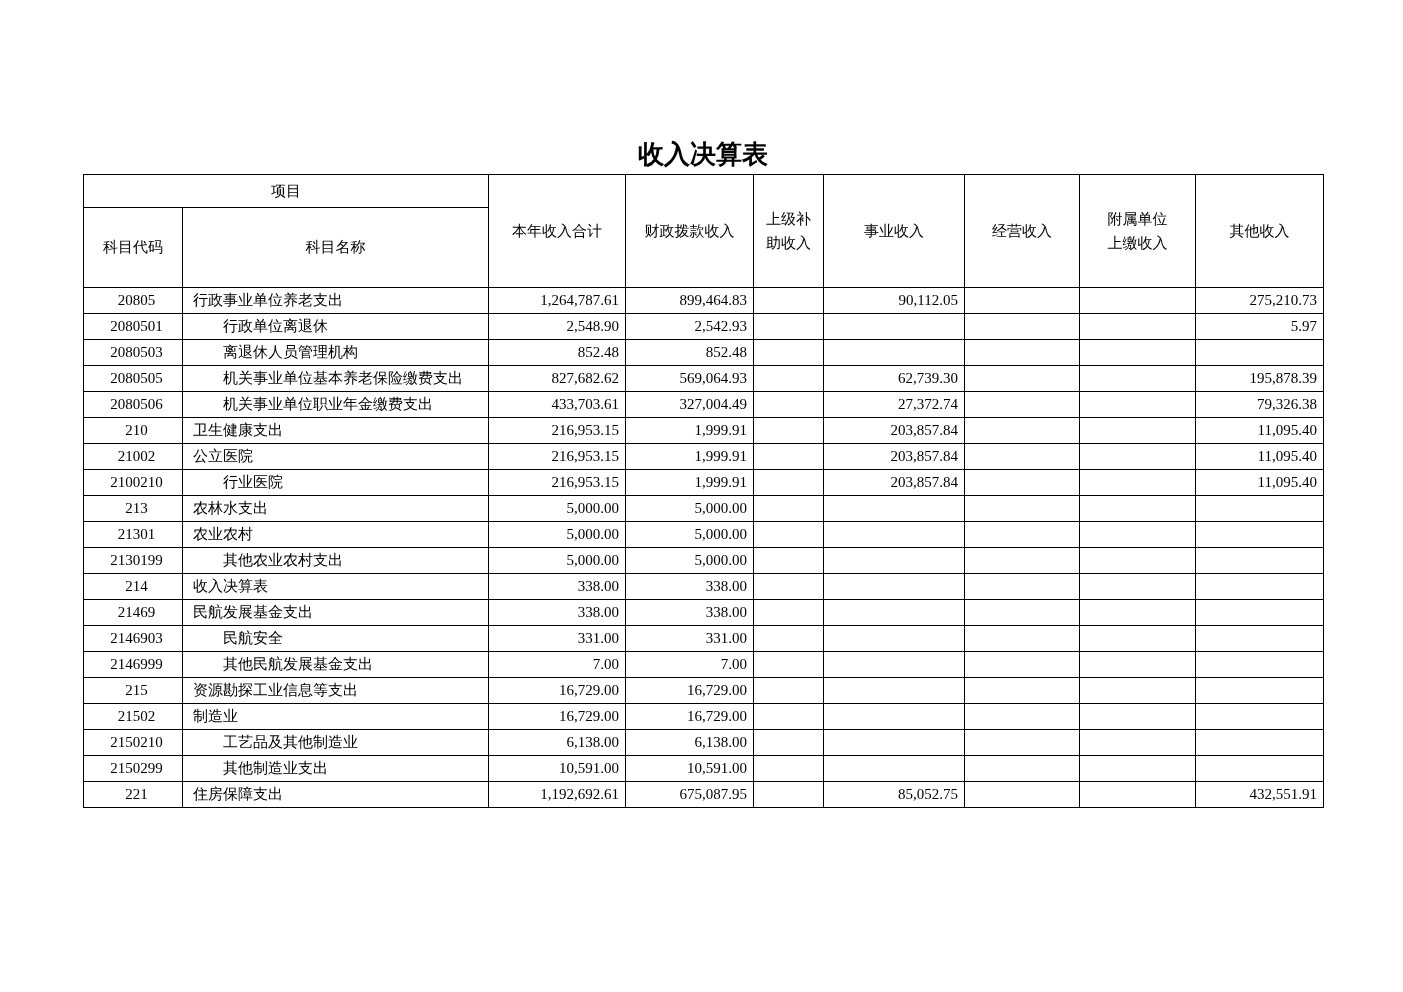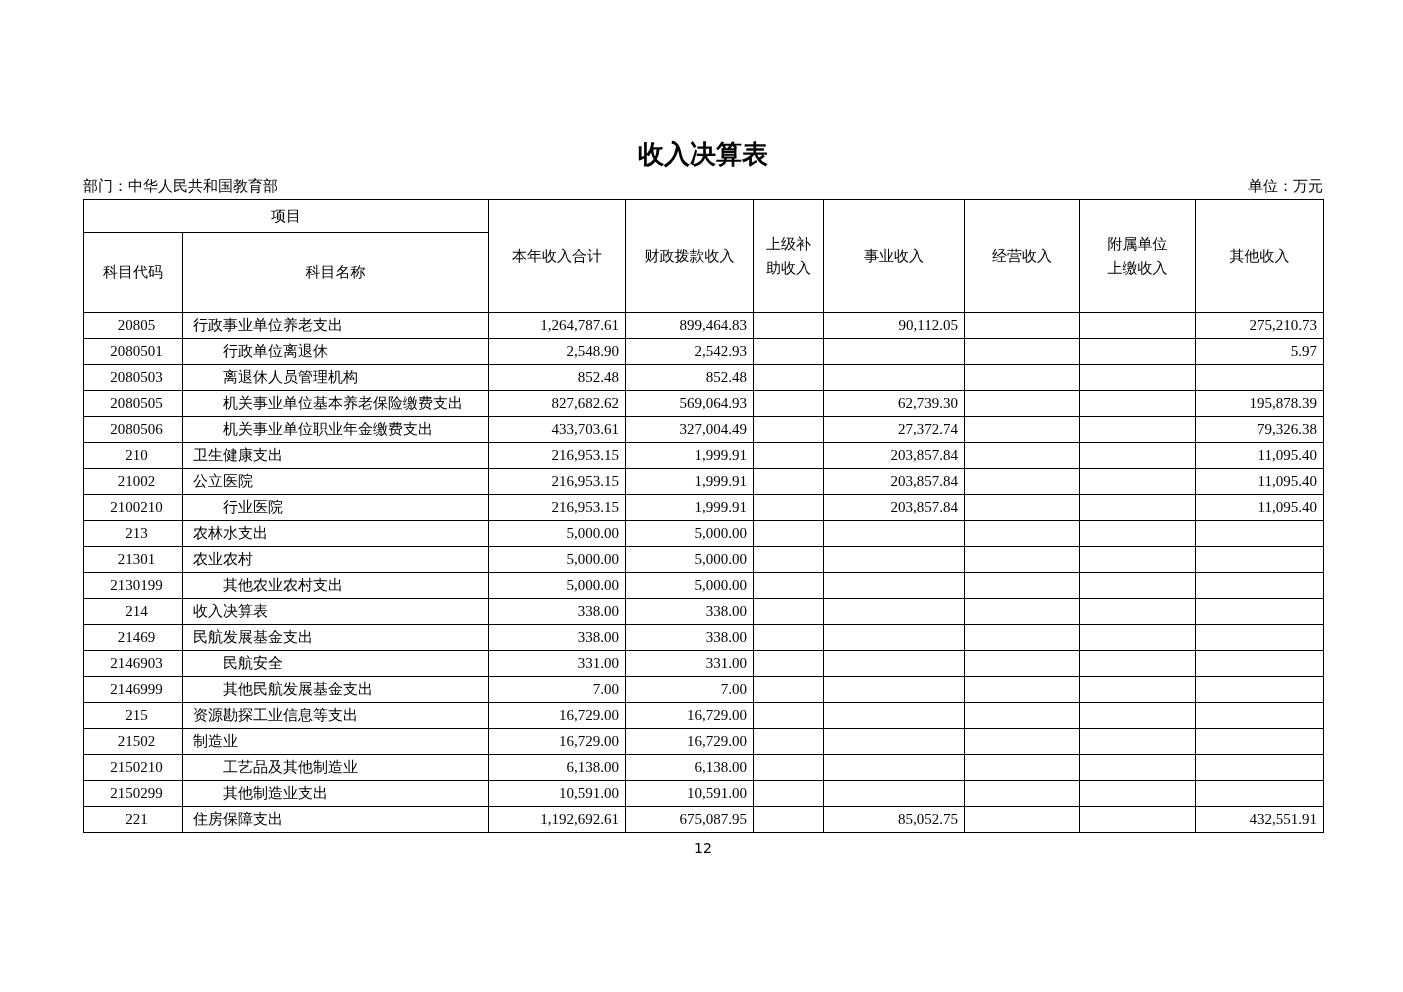--- a/index.html
+++ b/index.html
@@ -67,24 +67,20 @@
   }
 </style>
 </head>
 <body>
 
 <div class="sheet">
 
   <h1 class="title">收入决算表</h1>
 
 
-  <div class="meta-line">
-    <span>部门：中华人民共和国教育部</span>
-    <span>单位：万元</span>
-  </div>
 
   <table class="income">
     <colgroup>
         <col style="width: 99px;">
         <col style="width: 306px;">
         <col style="width: 137px;">
         <col style="width: 128px;">
         <col style="width: 70px;">
         <col style="width: 141px;">
         <col style="width: 115px;">
@@ -326,15 +322,14 @@
           <td class="num-cell">675,087.95</td>
           <td class="num-cell"></td>
           <td class="num-cell">85,052.75</td>
           <td class="num-cell"></td>
           <td class="num-cell"></td>
           <td class="num-cell">432,551.91</td>
         </tr>
       </tbody>
   </table>
 
-  <div class="page-number">12</div>
 
 </div>
 
 </body></html>

